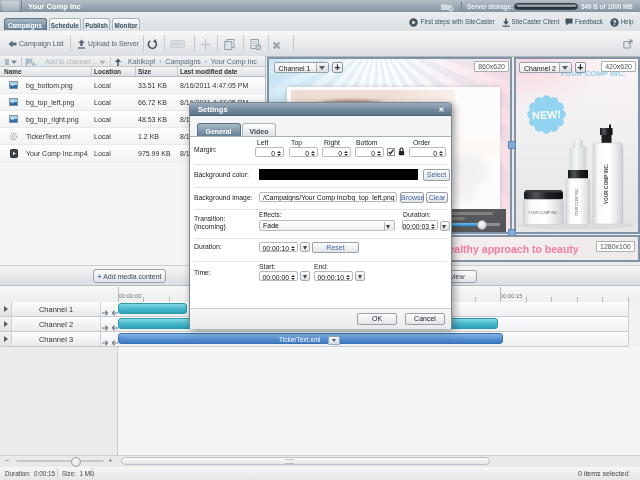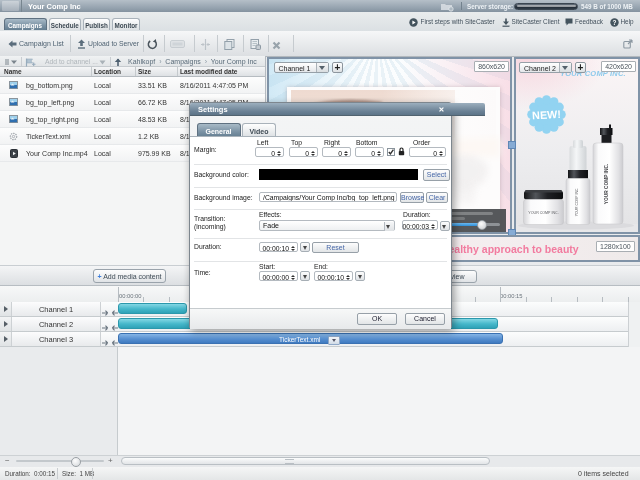--- a/index.html
+++ b/index.html
@@ -62,21 +62,21 @@
 .bluebar{background:linear-gradient(#85b5e6,#568fd0 55%,#3f7ac0);border:1px solid #3a71b2;}
 
 #belowtracks-l{left:0;top:347px;width:117px;height:108px;background:#e9ebed;border-right:1px solid #c6cbce;}
 #belowtracks-r{left:118px;top:347px;width:522px;height:108px;background:#f3f4f5;}
 #scrollrow{left:0;top:455px;width:640px;height:11px;background:#e7e9eb;border-top:1px solid #cdd1d4;border-bottom:1px solid #c6cbce;box-sizing:content-box;}
 #hthumb{left:121px;top:456.5px;width:369px;height:8px;background:linear-gradient(#fbfcfc,#e2e5e7);border:1px solid #b9bfc4;border-radius:4px;box-sizing:border-box;}
 #statusbar{left:0;top:467px;width:640px;height:13px;background:linear-gradient(#f5f6f6,#e4e6e7);font-size:6.3px;color:#444;}
 #statusbar .sdiv{position:absolute;top:1px;width:1px;height:11px;background:#c9cdd0;}
 
 #dialog{left:189px;top:101.5px;width:263px;height:226px;background:linear-gradient(#f4f5f6,#e9ebed);border:1px solid #7d868e;border-radius:3px 3px 0 0;box-shadow:2px 3px 9px rgba(0,0,0,.4);box-sizing:border-box;}
-#dtitle{position:absolute;left:0;top:0;width:295px;height:12px;background:linear-gradient(#9cafbe,#6a8094 70%,#5d7488);border-radius:2px 2px 0 0;border-bottom:1px solid #51626f;}
+#dtitle{position:absolute;left:0;top:0;width:261px;height:12px;background:linear-gradient(#9cafbe,#6a8094 70%,#5d7488);border-radius:2px 2px 0 0;border-bottom:1px solid #51626f;}
 #dtitle span{position:absolute;left:8px;top:0;line-height:13px;font-size:7.5px;font-weight:bold;color:#fff;}
 #dclose{position:absolute;right:6px;top:3px;width:7px;height:7px;color:#fff;font-size:7px;line-height:7px;font-weight:bold;text-align:center;}
 .dtab{position:absolute;top:20px;height:14px;border:1px solid #a9b2ba;border-bottom:none;border-radius:3px 3px 0 0;background:linear-gradient(#fefefe,#dce0e3);font-size:7px;font-weight:bold;color:#3e4a54;text-align:center;line-height:15px;box-sizing:border-box;}
 .dtab.active{background:linear-gradient(#a8bac7,#7b92a4 60%,#647e91);color:#fff;border-color:#5f7181;}
 #dcontent{position:absolute;left:0;top:33.5px;width:261px;height:171.5px;background:#fff;border-top:1px solid #a9b2ba;box-sizing:border-box;}
 .dlab{position:absolute;font-size:6.8px;color:#222;}
 .dsep{position:absolute;left:4px;width:253px;height:1px;background:#e2e4e6;}
 .spin{position:absolute;height:10px;background:#fff;border:1px solid #b4bac0;border-radius:2px;box-sizing:border-box;font-size:6.8px;color:#111;}
 .spin i{position:absolute;right:8px;top:1.5px;font-style:normal;line-height:7px;}
 .spin u{position:absolute;right:1.5px;top:1px;width:5px;height:7px;text-decoration:none;}

